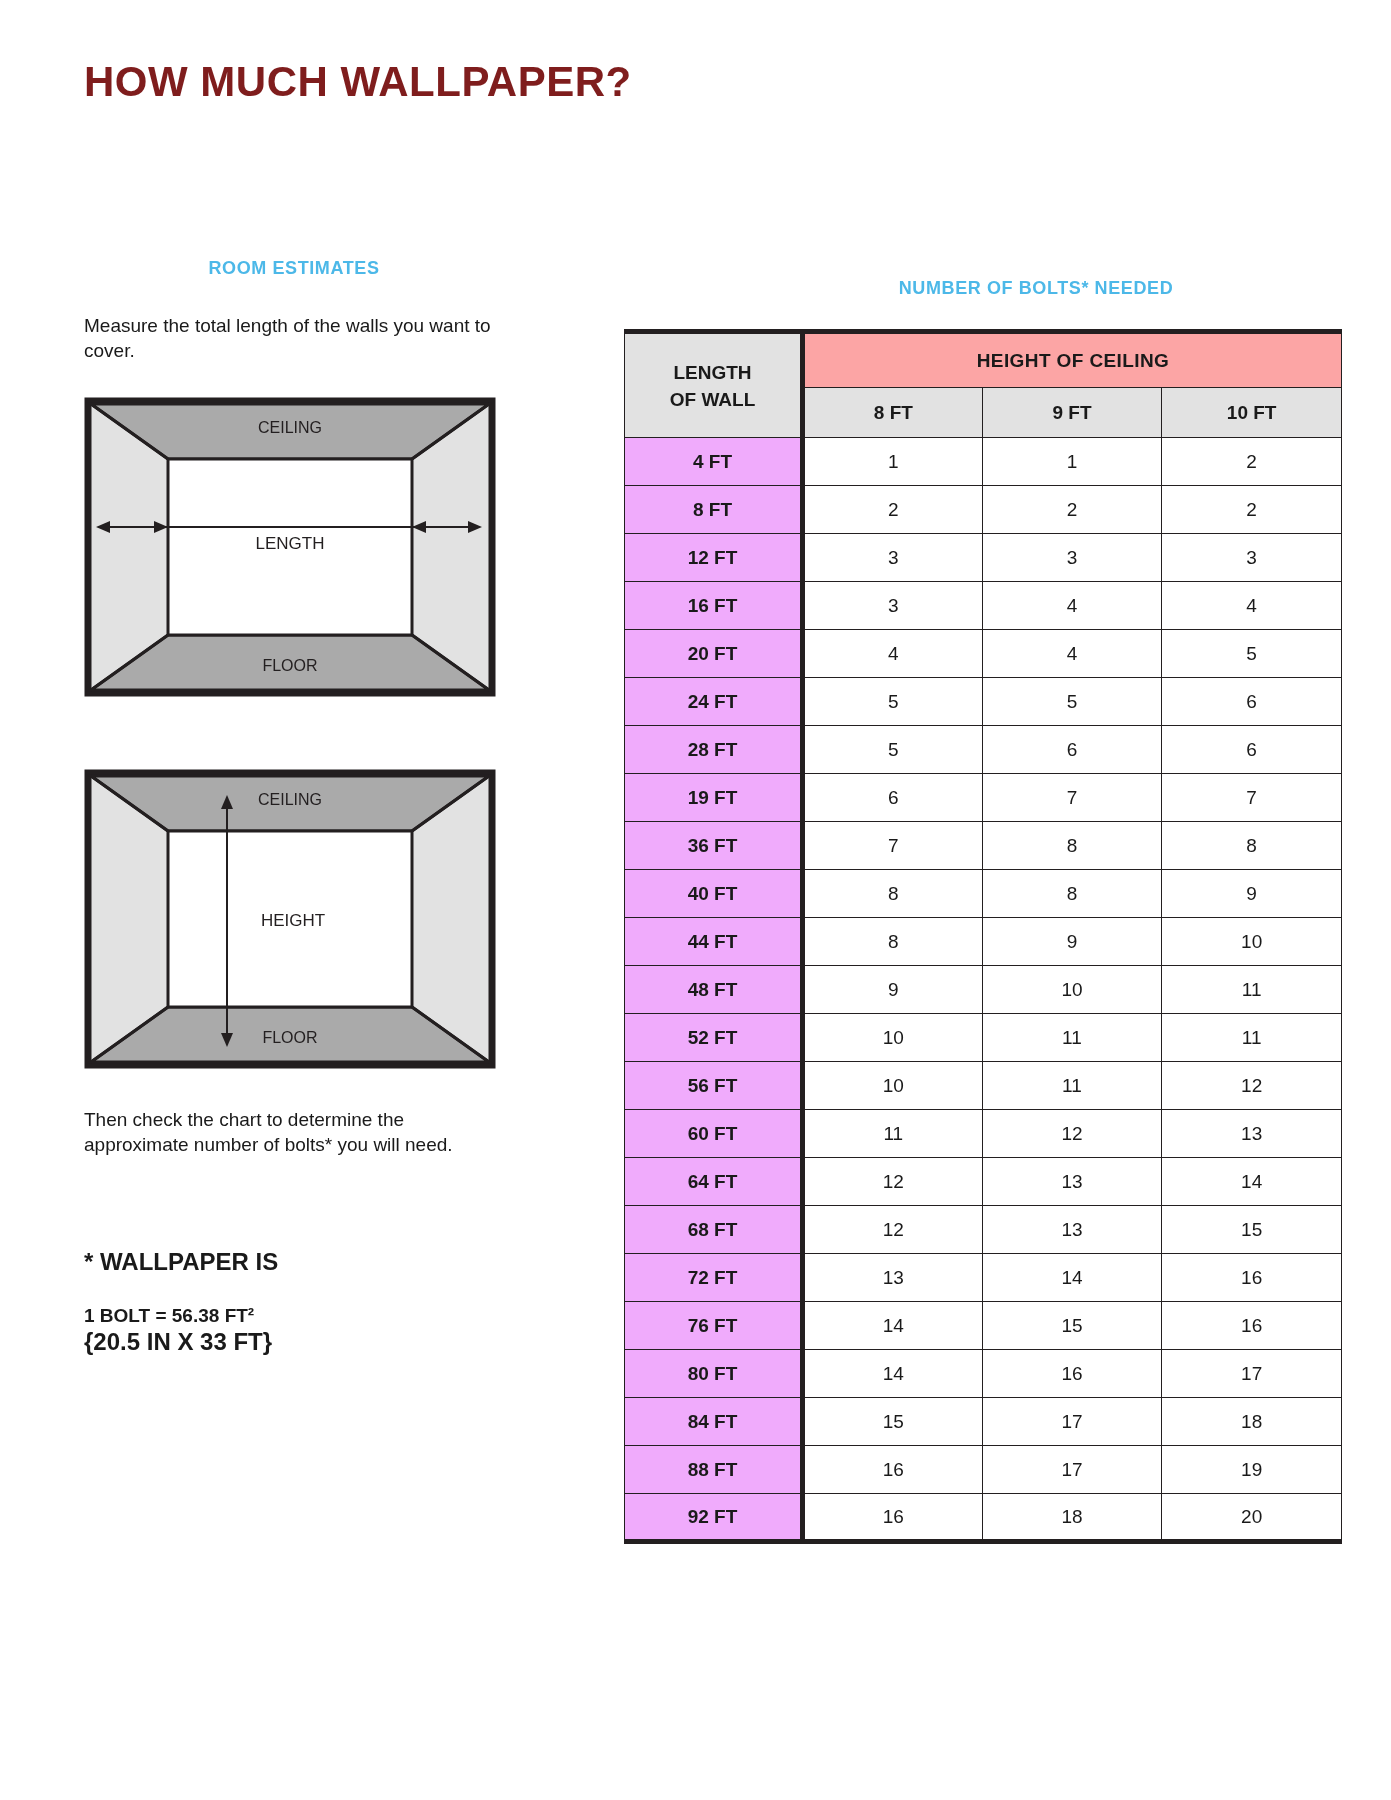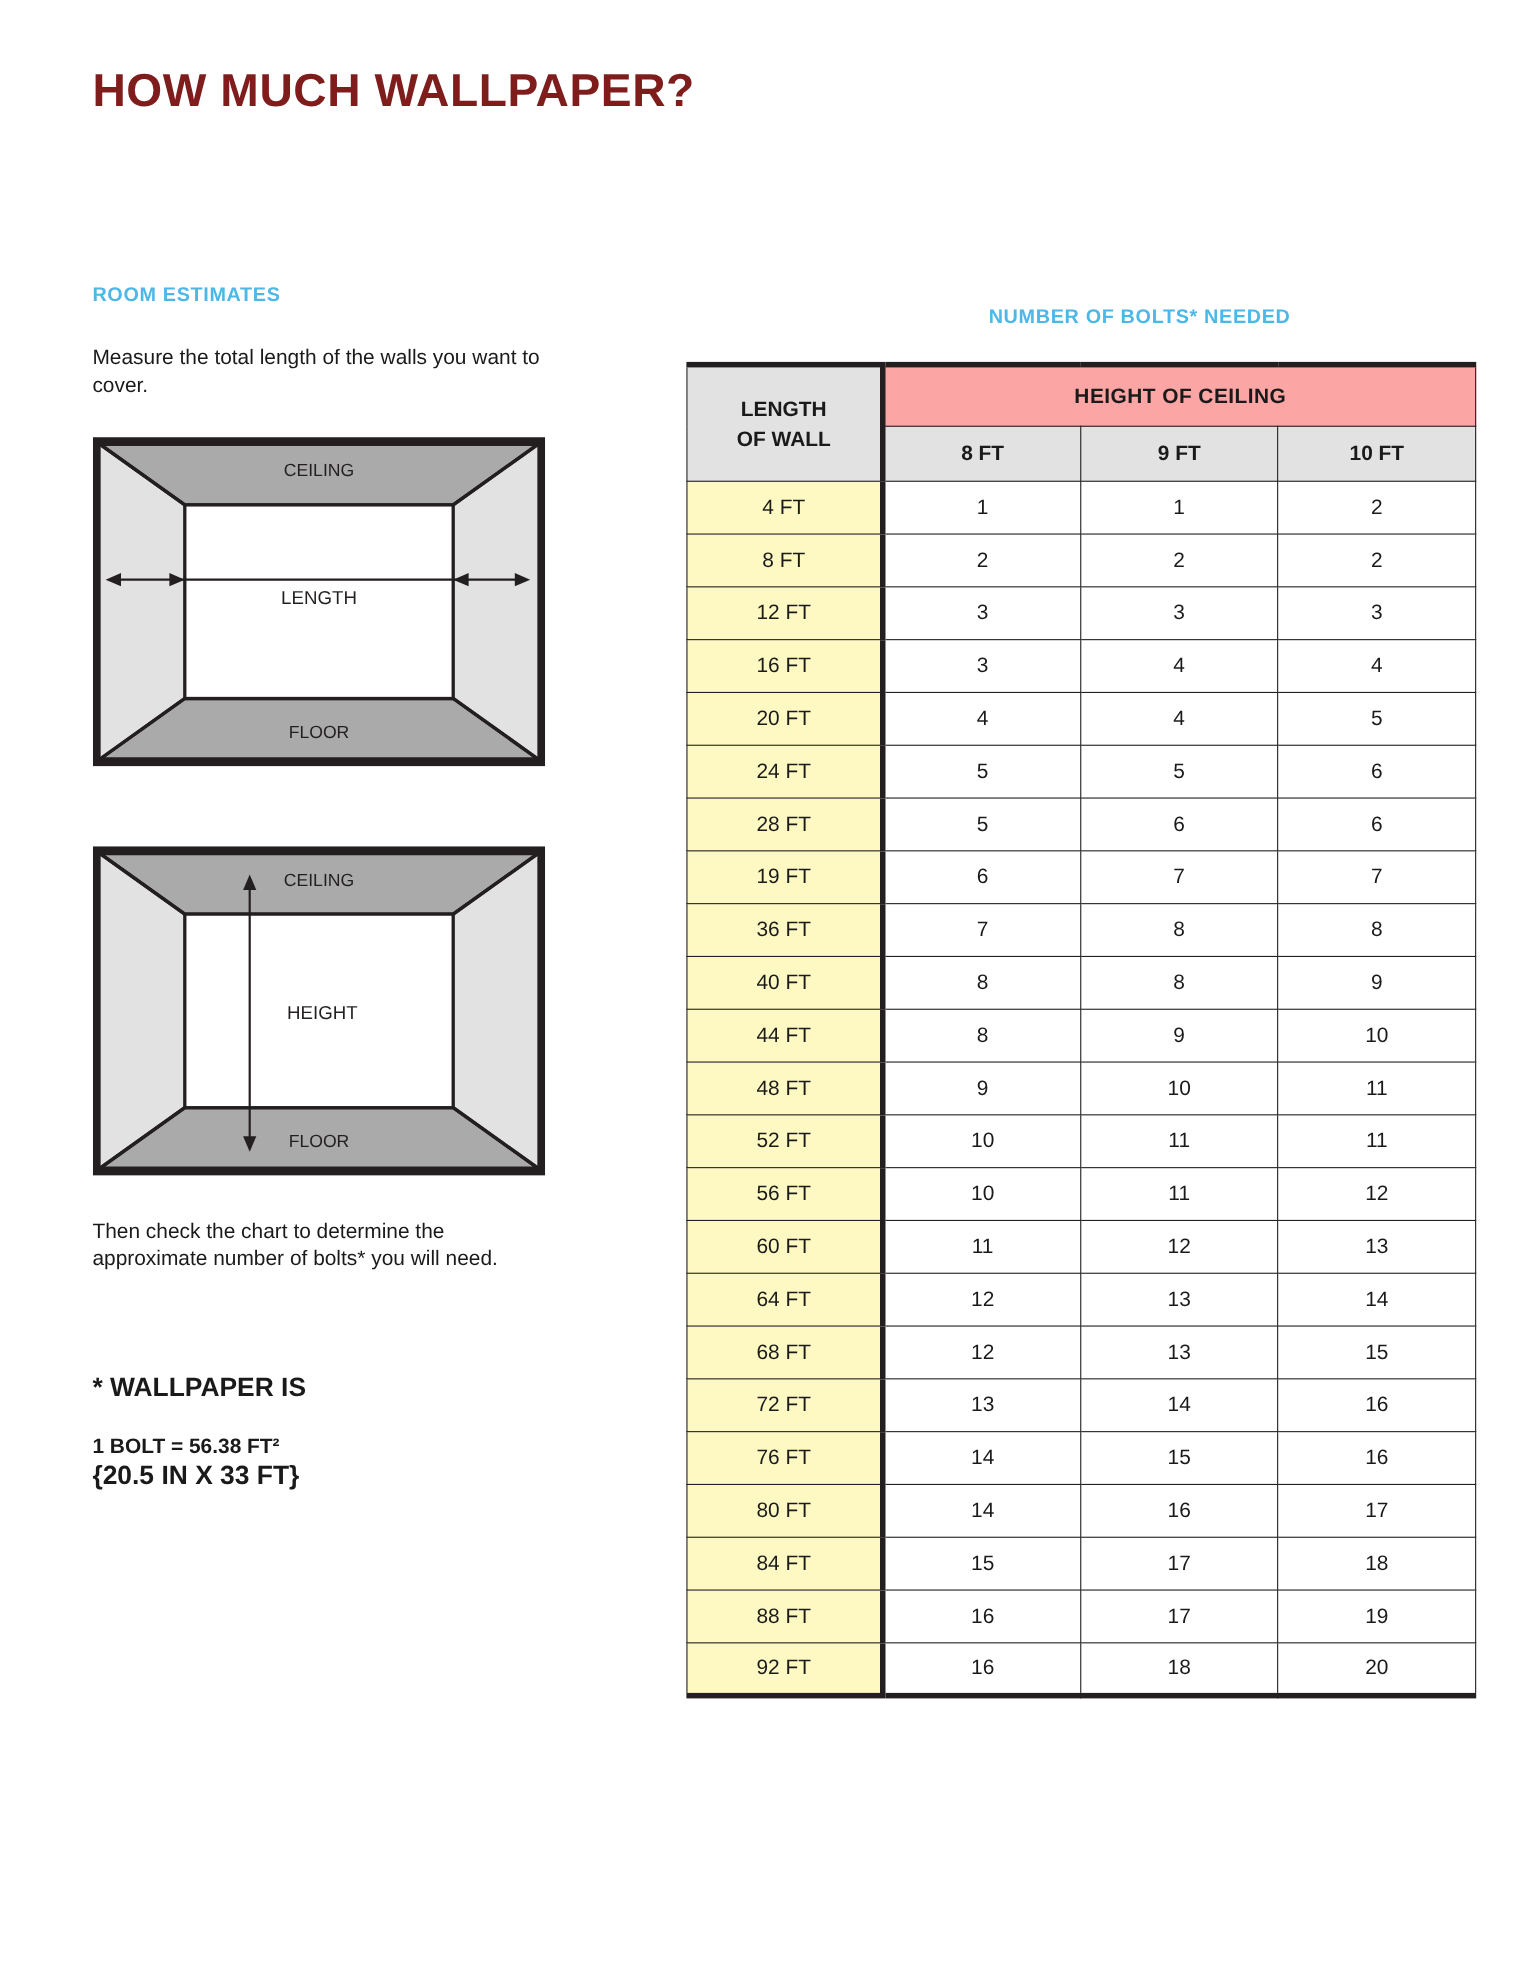--- a/index.html
+++ b/index.html
@@ -38,20 +38,21 @@
     left: 84px;
     top: 258px;
     width: 420px;
   }
   .section-head {
     font-size: 18px;
     font-weight: bold;
     color: #4cb8e8;
     letter-spacing: 0.6px;
     margin: 0 0 34px 0;
+    text-align: center;
   }
   .para {
     font-size: 19px;
     line-height: 25px;
     color: #1a1a1a;
     margin: 0;
   }
 
   
   .room-diagram {
@@ -124,22 +125,22 @@
     height: 56px;
     letter-spacing: 0.4px;
   }
   .hdr-sub {
     background: #e2e2e2;
     font-weight: bold;
     font-size: 19px;
     height: 50px;
   }
   td.wall-label {
-    background: #fef9c3;
-    font-weight: normal;
+    background: #f0abfc;
+    font-weight: bold;
     font-size: 19px;
     height: 48px;
     border-right: 5px solid #231f20 !important;
     border-top: 1px solid #231f20;
     border-bottom: 1px solid #231f20;
   }
   td.val {
     background: #ffffff;
     height: 48px;
     font-size: 19px;

